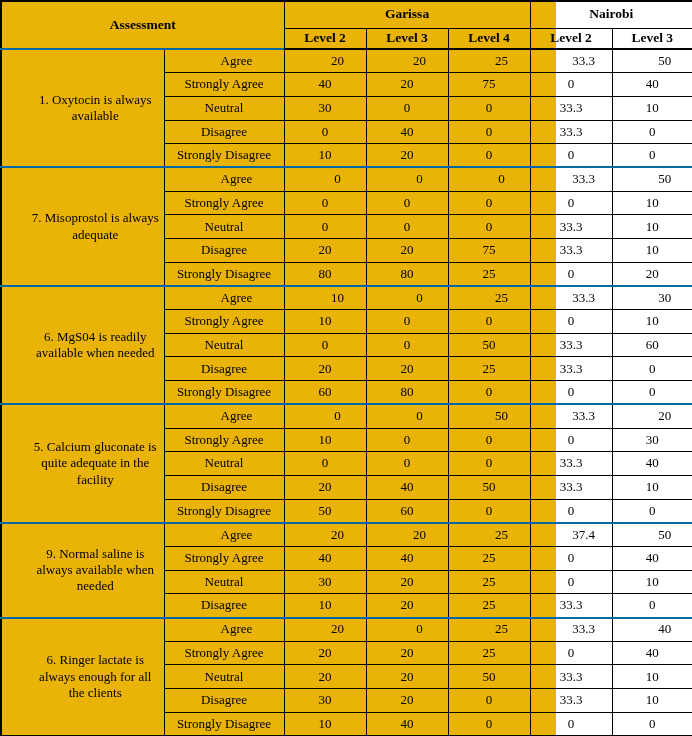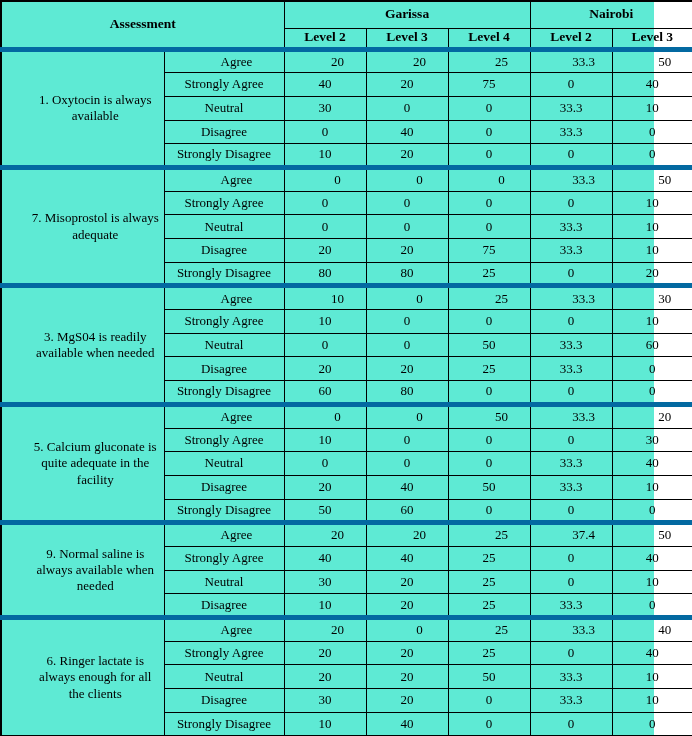--- a/index.html
+++ b/index.html
@@ -4,23 +4,23 @@
 <style>
   * { box-sizing: border-box; }
   html, body {
     margin: 0;
     padding: 0;
     background: #ffffff;
     font-family: "Liberation Serif", serif;
     color: #000000;
   }
   .page {
-    width: 654px;
+    width: 556px;
     height: 736px;
-    background: #5eead4;
+    background: #eab308;
   }
   table.assessment {
     width: 692px;
     height: 736px;
     border-collapse: collapse;
     table-layout: fixed;
     border: 2px solid #000000;
   }
   table.assessment th,
   table.assessment td {
@@ -33,21 +33,21 @@
     overflow: hidden;
   }
   table.assessment thead th {
     font-weight: bold;
     font-size: 13.5px;
   }
   tr.group-row  { height: 27px; }
   tr.levels-row { height: 21px; }
   tr.levels-row th { border-bottom: 2px solid #000000; }
   tbody tr { height: 23.7px; }
-  tbody tr.sec-start > td { border-top: 5px solid #0369a1; padding-left: 28px; }
+  tbody tr.sec-start > td { border-top: 2px solid #0369a1; padding-left: 28px; }
   td.sec-title { font-size: 13px; margin-top: 32px; }
   td.likert-cell { font-size: 13px; }
   td.value-cell { font-size: 13px; }
 </style>
 </head>
 <body>
 
 <div class="page">
   <table class="assessment">
     <colgroup>
@@ -150,21 +150,21 @@
         </tr>
         <tr>
           <td class="likert-cell">Strongly Disagree</td>
           <td class="value-cell">80</td>
           <td class="value-cell">80</td>
           <td class="value-cell">25</td>
           <td class="value-cell">0</td>
           <td class="value-cell">20</td>
         </tr>
         <tr class="sec-start">
-          <td rowspan="5" class="sec-title">3. MgS04 is readily available when needed</td>
+          <td rowspan="5" class="sec-title">6. MgS04 is readily available when needed</td>
           <td class="likert-cell">Agree</td>
           <td class="value-cell">10</td>
           <td class="value-cell">0</td>
           <td class="value-cell">25</td>
           <td class="value-cell">33.3</td>
           <td class="value-cell">30</td>
         </tr>
         <tr>
           <td class="likert-cell">Strongly Agree</td>
           <td class="value-cell">10</td>

